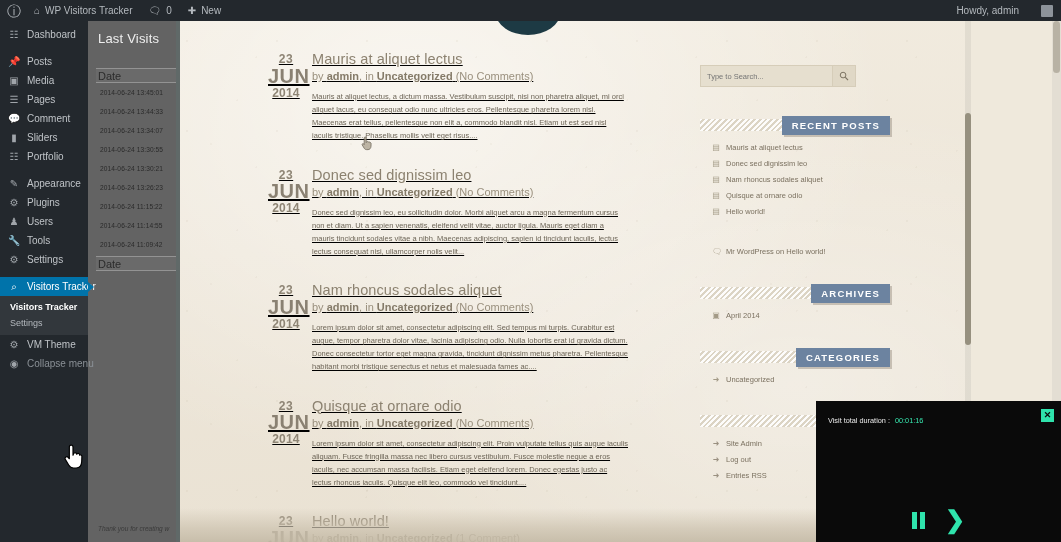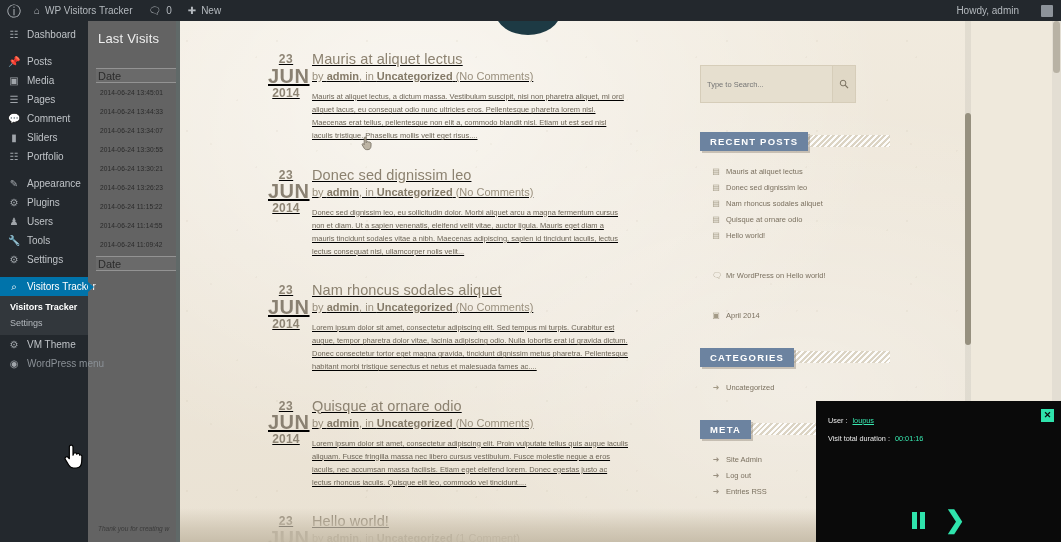--- a/index.html
+++ b/index.html
@@ -117,32 +117,32 @@
   .pdate .m { font-size: 20px; font-weight: bold; letter-spacing: .5px; color: #8a8172; }
   .pdate .y { font-size: 12px; font-weight: bold; letter-spacing: .2px; }
   .pbody { flex: 1; }
   .ptitle { font-size: 14.5px; color: #8c8270; font-weight: normal; letter-spacing: .1px; margin-bottom: 3px; }
   .pmeta { font-size: 11px; color: #9a907e; margin-bottom: 8px; }
   .pmeta b { color: #857b69; }
   .pexcerpt { font-size: 7.5px; line-height: 1.75; color: #6d6557; }
 
   
   .widgets { position: absolute; top: 0; left: 612px; width: 190px; padding-top: 44px; }
-  .searchbox { display: flex; width: 156px; height: 38px; margin-bottom: 28px; }
+  .searchbox { display: flex; width: 156px; height: 22px; margin-bottom: 28px; }
   .searchbox input {
     flex: 1; border: 1px solid #d6cdb9; border-right: none; background: #e6dfcf;
     font-size: 7.5px; color: #9c9383; padding: 0 6px; font-family: "Liberation Sans", sans-serif;
     outline: none;
   }
   .searchbox .sbtn {
     width: 24px; background: #e0d8c6; border: 1px solid #d6cdb9;
     display: flex; align-items: center; justify-content: center; color: #7d7463; font-size: 10px;
     cursor: pointer;
   }
-  .wtitle-wrap { position: relative; height: 20px; margin-bottom: 12px; display: flex; justify-content: flex-start; align-items: center; }
+  .wtitle-wrap { position: relative; height: 20px; margin-bottom: 4px; display: flex; justify-content: flex-end; align-items: center; }
   .wtitle-wrap::before {
     content:""; position: absolute; left: 0; right: 0; top: 4px; height: 12px;
     background: repeating-linear-gradient(135deg, #ffffff 0 2px, #d8d0bf 2px 4px);
     opacity: .85;
   }
   .wtitle {
     position: relative; background: #6c83a0; color: #fff; font-size: 9.5px; font-weight: bold;
     letter-spacing: 1.2px; padding: 4px 10px; box-shadow: 2px 2px 0 rgba(120,110,95,.35);
   }
   .wlist { list-style: none; margin: 0 0 24px 12px; }
@@ -295,20 +295,23 @@
           </li>
       </ul>
 
       <ul class="wlist">
         <li>
             <span class="li-ico">🗨</span>
             <span>Mr WordPress on Hello world!</span>
           </li>
       </ul>
 
+      <div class="wtitle-wrap">
+        <div class="wtitle">ARCHIVES</div>
+      </div>
       <ul class="wlist">
         <li>
             <span class="li-ico">▣</span>
             <span>April 2014</span>
           </li>
       </ul>
 
       <div class="wtitle-wrap">
         <div class="wtitle">CATEGORIES</div>
       </div>
@@ -443,30 +446,26 @@
     <div class="submenu-wrap">
       <div class="submenu-item active">Visitors Tracker</div>
       <div class="submenu-item">Settings</div>
     </div>
     <div class="menu-item">
       <span class="mi-ico">⚙</span>
       <span>VM Theme</span>
     </div>
     <div class="menu-item menu-dim">
       <span class="mi-ico">◉</span>
-      <span>WordPress menu</span>
+      <span>Collapse menu</span>
     </div>
   </div>
 
   <div class="tracker">
     <div class="tk-close">✕</div>
-    <div class="tk-row">
-      <span class="lbl">User :</span>
-      <a class="val" href="#">loupus</a>
-    </div>
     <div class="tk-row">
       <span class="lbl">Visit total duration :</span>
       <span class="val">00:01:16</span>
     </div>
     <div class="tk-controls">
       <div class="tk-pause">
           <span></span>
           <span></span>
         </div>
       <div class="tk-next">❯</div>

